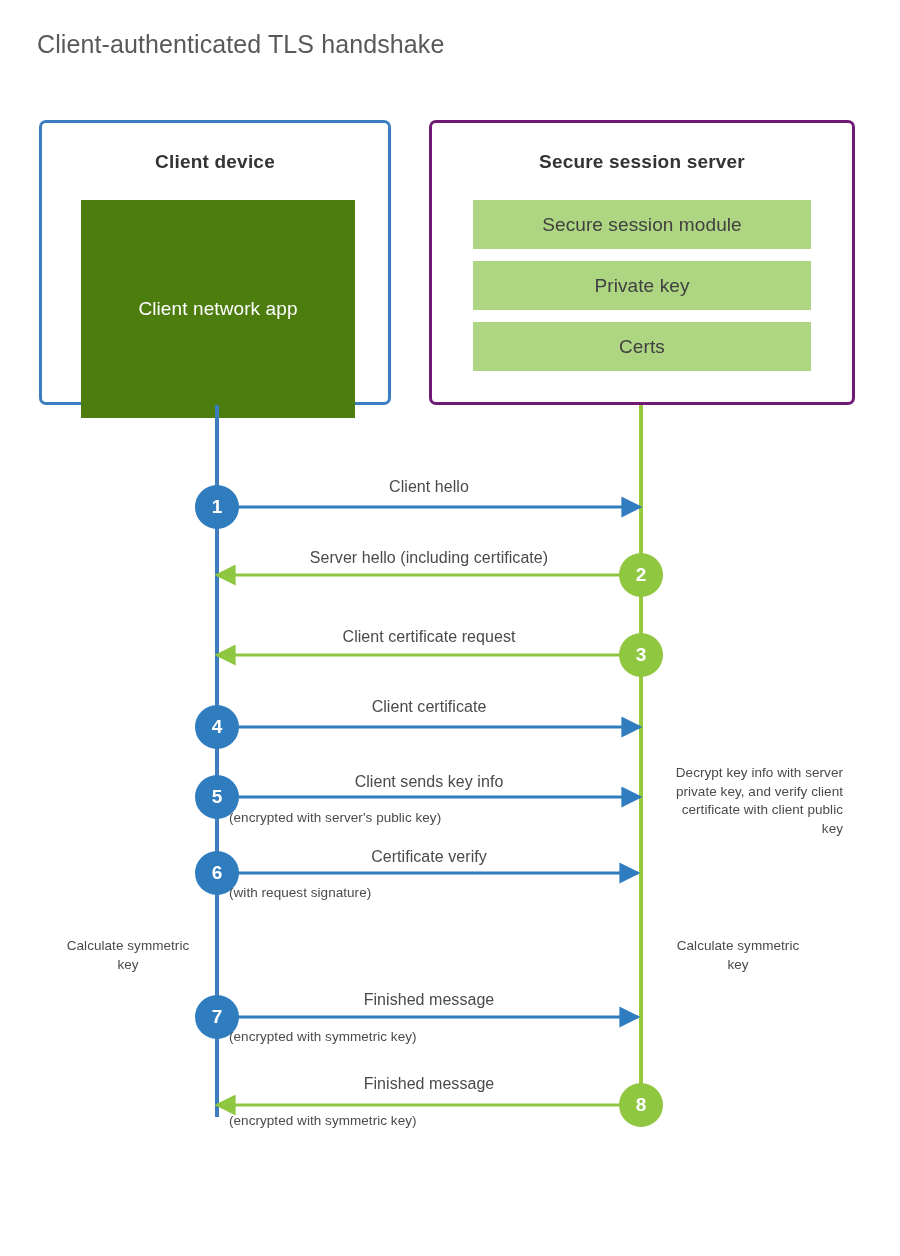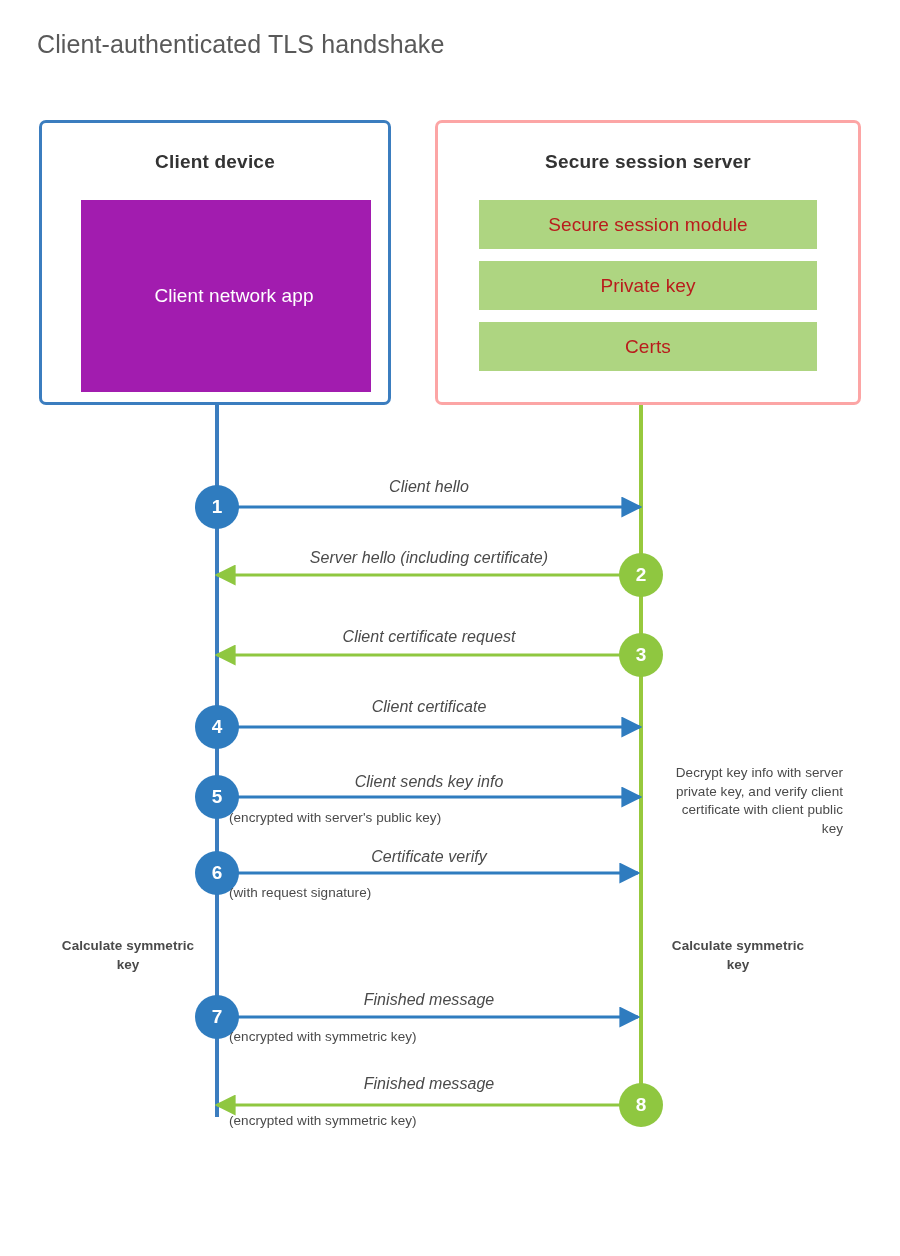--- a/index.html
+++ b/index.html
@@ -42,69 +42,67 @@
     top: 120px;
     width: 352px;
     height: 285px;
     border: 3px solid #3B7DBF;
   }
   .actor-box.server {
     left: 429px;
     top: 120px;
     width: 426px;
     height: 285px;
-    border: 3px solid #fca5a5;
-    margin-left: 6px;
+    border: 3px solid #701a75;
   }
   .actor-title {
     position: absolute;
     left: 0;
     right: 0;
     top: 28px;
     text-align: center;
     font-size: 19px;
     font-weight: bold;
     color: #333333;
     letter-spacing: 0.2px;
   }
 
   
   .client-app-block {
     position: absolute;
     left: 39px;
     top: 77px;
     width: 274px;
-    height: 192px;
-    background: #a21caf;
+    height: 218px;
+    background: #4d7c0f;
     display: flex;
     align-items: center;
     justify-content: center;
     text-align: center;
     color: #ffffff;
     font-size: 19px;
     line-height: 1.32;
     letter-spacing: 0.1px;
-    padding-left: 16px;
   }
 
   
   .server-stack {
     position: absolute;
     left: 41px;
     top: 77px;
     width: 338px;
   }
   .server-block {
     height: 49px;
     background: #AED581;
     margin-bottom: 12px;
     display: flex;
     align-items: center;
     justify-content: center;
-    color: #b91c1c;
+    color: #404040;
     font-size: 19px;
     letter-spacing: 0.1px;
   }
   .server-block:last-child { margin-bottom: 0; }
 
   
   .lifeline {
     position: absolute;
     width: 4px;
   }
@@ -148,39 +146,38 @@
   }
 
   
   .msg-label {
     position: absolute;
     font-size: 16px;
     color: #4a4a4a;
     text-align: center;
     white-space: nowrap;
     letter-spacing: 0.05px;
-    font-style: italic;
   }
   .msg-sub {
     position: absolute;
     font-size: 13.5px;
     color: #4a4a4a;
     white-space: nowrap;
     letter-spacing: 0.05px;
   }
 
   
   .side-note {
     position: absolute;
     font-size: 13.5px;
     line-height: 1.38;
     color: #4a4a4a;
     letter-spacing: 0.05px;
   }
-  .side-note.left-note  { text-align: center; font-weight: bold; }
+  .side-note.left-note  { text-align: center; }
   .side-note.right-note { text-align: left; }
 </style>
 </head>
 <body>
 
 <div class="page-title">Client-authenticated TLS handshake</div>
 
 <div class="actor-box client">
   <div class="actor-title">Client device</div>
   <div class="client-app-block">Client network app</div>

